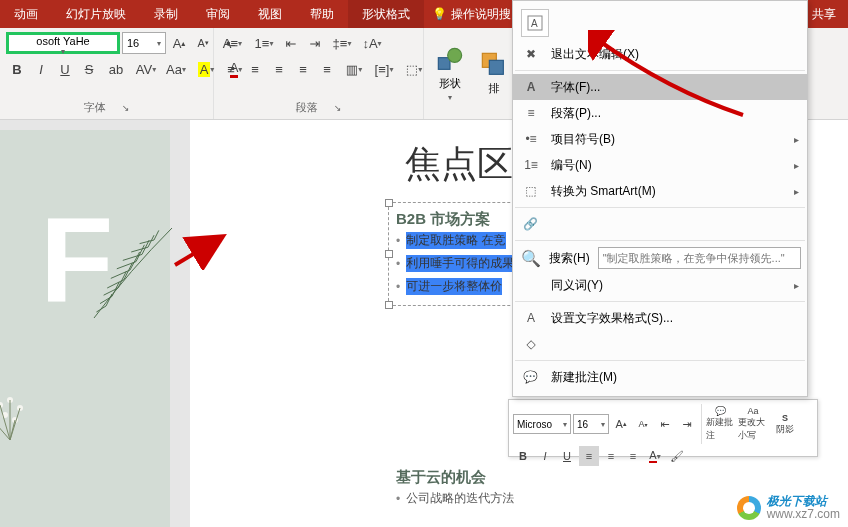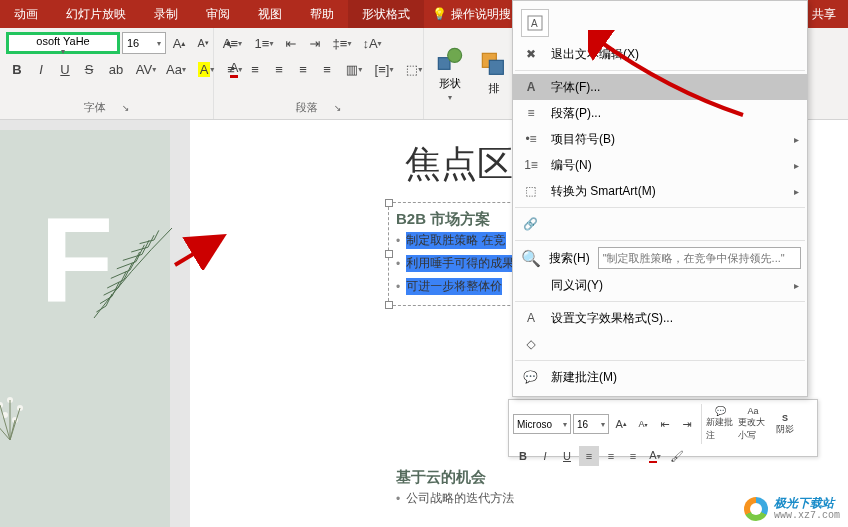--- a/index.html
+++ b/index.html
@@ -73,21 +73,21 @@
 
 .arrow-annotation { position: absolute; z-index: 200; pointer-events: none; }
 .arrow1 { top: 30px; right: 100px; width: 160px; height: 90px; }
 .arrow2 { top: 230px; left: 170px; width: 60px; height: 40px; }
 
 .watermark { position: absolute; bottom: 6px; right: 8px; display: flex; align-items: center; gap: 6px; font-size: 12px; color: #1a8cc9; z-index: 300; }
 .watermark .logo { width: 24px; height: 24px; border-radius: 50%; background: conic-gradient(#3ba9e0 0 120deg, #7ac943 120deg 240deg, #f7931e 240deg 360deg); position: relative; }
 .watermark .logo::after { content: ""; position: absolute; inset: 6px; border-radius: 50%; background: #fff; }
 .watermark .text { display: flex; flex-direction: column; line-height: 1.1; }
 .watermark .cn { font-size: 12px; font-style: italic; font-weight: bold; }
-.watermark .en { font-size: 10px; color: #888; font-family: Liberation Mono, monospace; }
+.watermark .en { font-size: 12px; color: #888; }
 
 .caret { font-size: 8px; color: #666; }
 </style>
 </head>
 <body>
 
 <div class="ribbon-tabs">
   <div class="tab">动画</div>
   <div class="tab">幻灯片放映</div>
   <div class="tab">录制</div>

